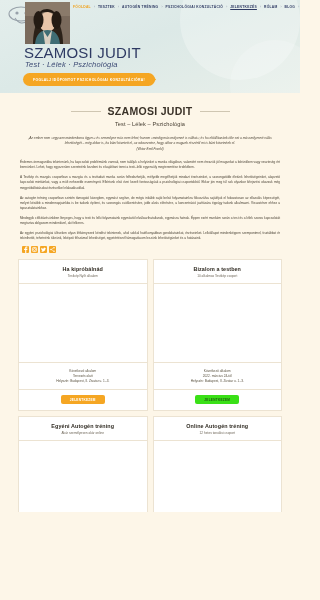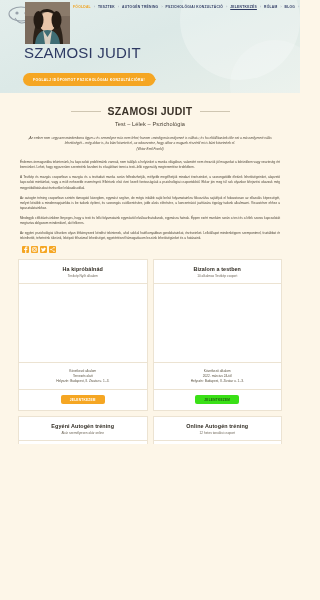--- a/index.html
+++ b/index.html
@@ -3,21 +3,21 @@
 <meta charset="utf-8">
 <style>
   * { box-sizing: border-box; margin: 0; padding: 0; }
   html, body { width: 300px; height: 600px; }
   body {
     font-family: "Liberation Sans", sans-serif;
     background: #fdf6e8;
     overflow: hidden;
     position: relative;
   }
-  .page { width: 300px; height: 444px; position: relative; overflow: hidden; }
+  .page { width: 300px; height: 512px; position: relative; overflow: hidden; }
 
   
   .hero {
     position: relative;
     height: 93px;
     background: linear-gradient(160deg, #e4eeec 0%, #dce9e7 45%, #e8efe9 100%);
     overflow: hidden;
   }
   .hero-blob {
     position: absolute; border-radius: 50%;
@@ -241,20 +241,21 @@
       <a class="underline">JELENTKEZÉS</a>
       <span class="sep">›</span>
       <a>RÓLAM</a>
       <span class="sep">›</span>
       <a>BLOG</a>
       <span class="sep">›</span>
 
     </nav>
 
     <div class="hero-name">SZAMOSI JUDIT</div>
+    <div class="hero-tag">Test · Lélek · Pszichológia</div>
     <button class="hero-btn">FOGLALJ IDŐPONTOT PSZICHOLÓGIAI KONZULTÁCIÓRA!</button>
     <div class="hero-chev">❥</div>
   </header>
 
   <main class="main">
 
     <div class="title-row">
       <span class="rule"></span>
       <h1 class="main-title">SZAMOSI JUDIT</h1>
       <span class="rule"></span>

